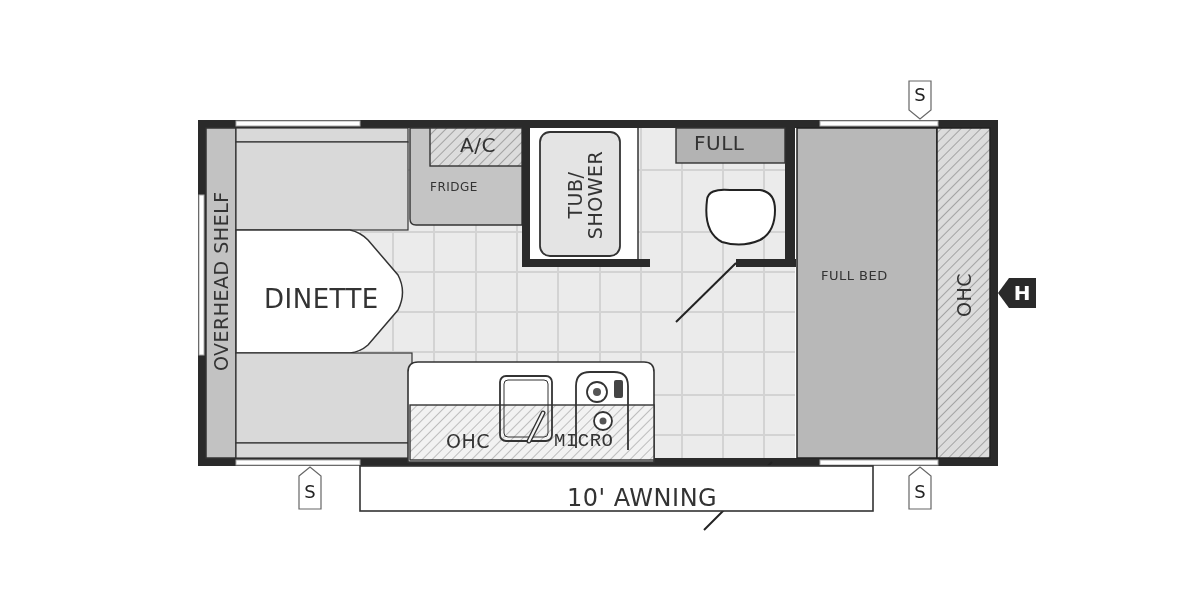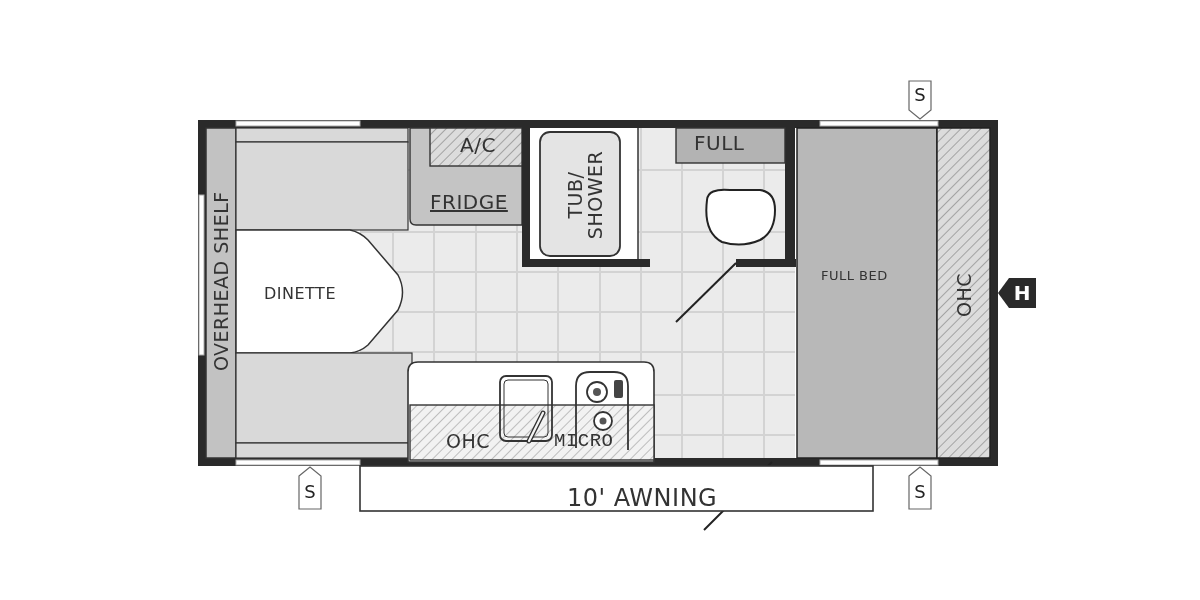--- a/index.html
+++ b/index.html
@@ -121,23 +121,23 @@
 
   <rect x="937" y="128" width="53" height="330" fill="url(#hatch)" stroke="#222" stroke-width="1.5"></rect>
 
   <rect x="770" y="458" width="26" height="8" fill="#2a2a2a"></rect>
   <line x1="772" y1="462" x2="704" y2="530" stroke="#222" stroke-width="2"></line>
 
   <rect x="360" y="466" width="513" height="45" fill="#ffffff" stroke="#333" stroke-width="1.6"></rect>
 </svg>
 
 <div class="lbl" style="left:141px; top:280px; width:160px; text-align:center; font-size:19px; transform:rotate(-90deg);">OVERHEAD SHELF</div>
-<div class="lbl" style="left:264px; top:284px; font-size:16px;">DINETTE</div>
+<div class="lbl" style="left:264px; top:284px; font-size:26px;">DINETTE</div>
 <div class="lbl" style="left:460px; top:133px; font-size:20px;">A/C</div>
-<div class="lbl" style="left:430px; top:190px; font-size:20px;text-decoration:underline;">FRIDGE</div>
+<div class="lbl" style="left:430px; top:180px; font-size:12px;">FRIDGE</div>
 
 <div style="position:absolute; left:520px; top:180px; width:120px; height:30px; transform:rotate(-90deg); transform-origin:center center; text-align:center; line-height:20px;">
   <div class="lbl" style="position:static; font-size:19px;">TUB/</div>
   <div class="lbl" style="position:static; font-size:19px;">SHOWER</div>
 </div>
 
 <div class="lbl" style="left:694px; top:131px; font-size:20px;">FULL</div>
 <div class="lbl" style="left:821px; top:268px; font-size:13px;">FULL BED</div>
 <div class="lbl" style="left:942px; top:284px; width:44px; text-align:center; font-size:19px; transform:rotate(-90deg);">OHC</div>
 <div class="lbl" style="left:446px; top:430px; font-size:19px; background:rgba(255,255,255,0.0);">OHC</div>

